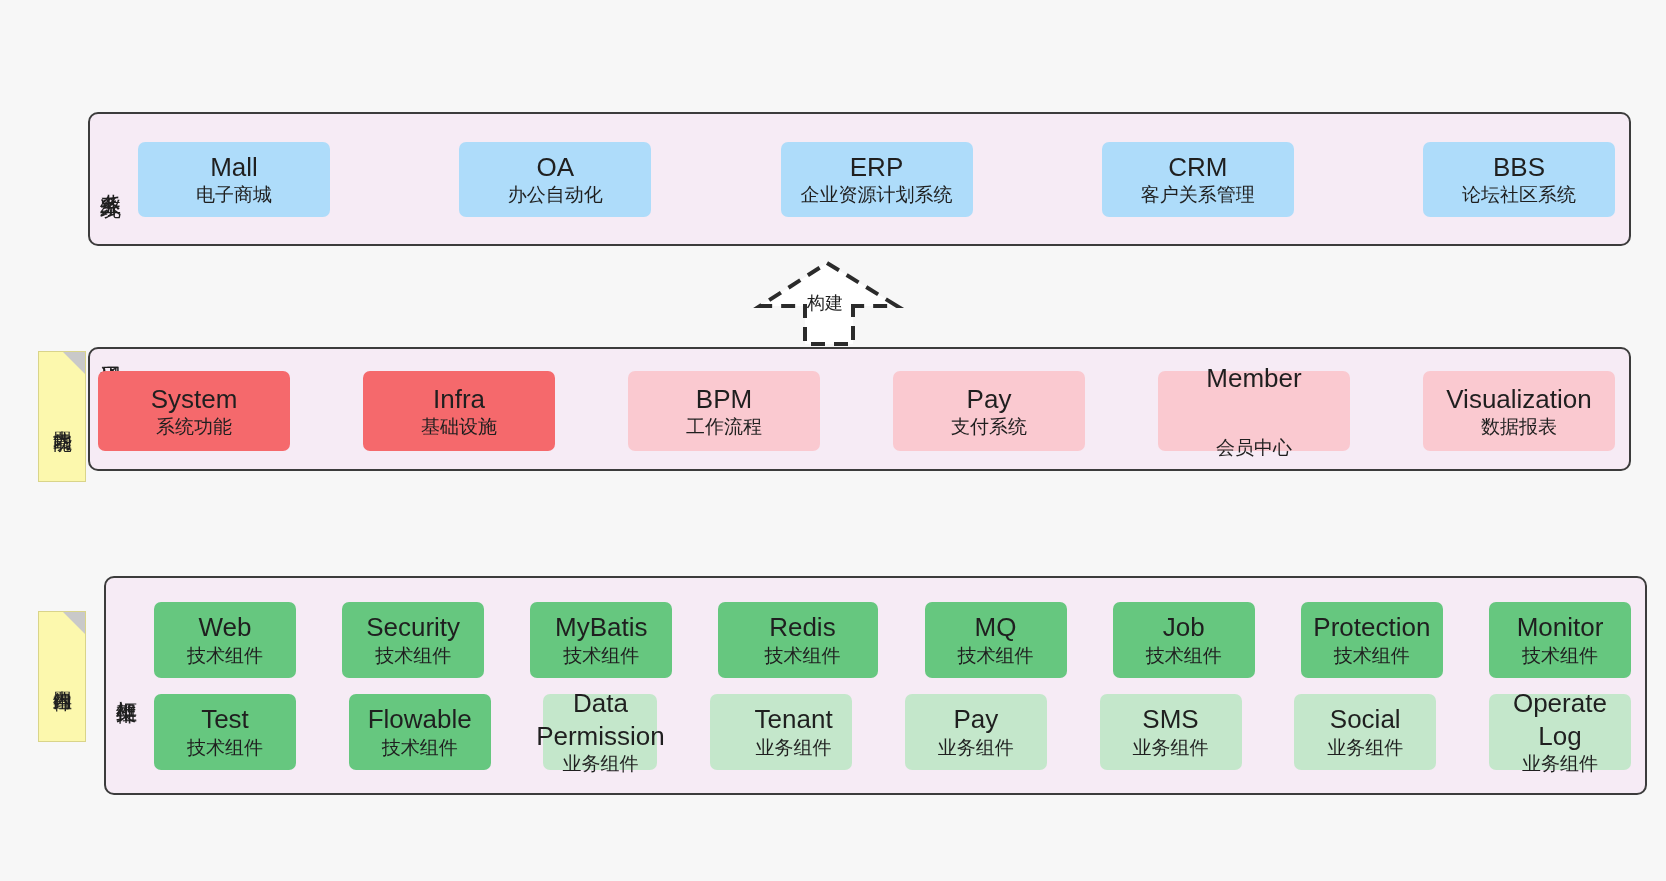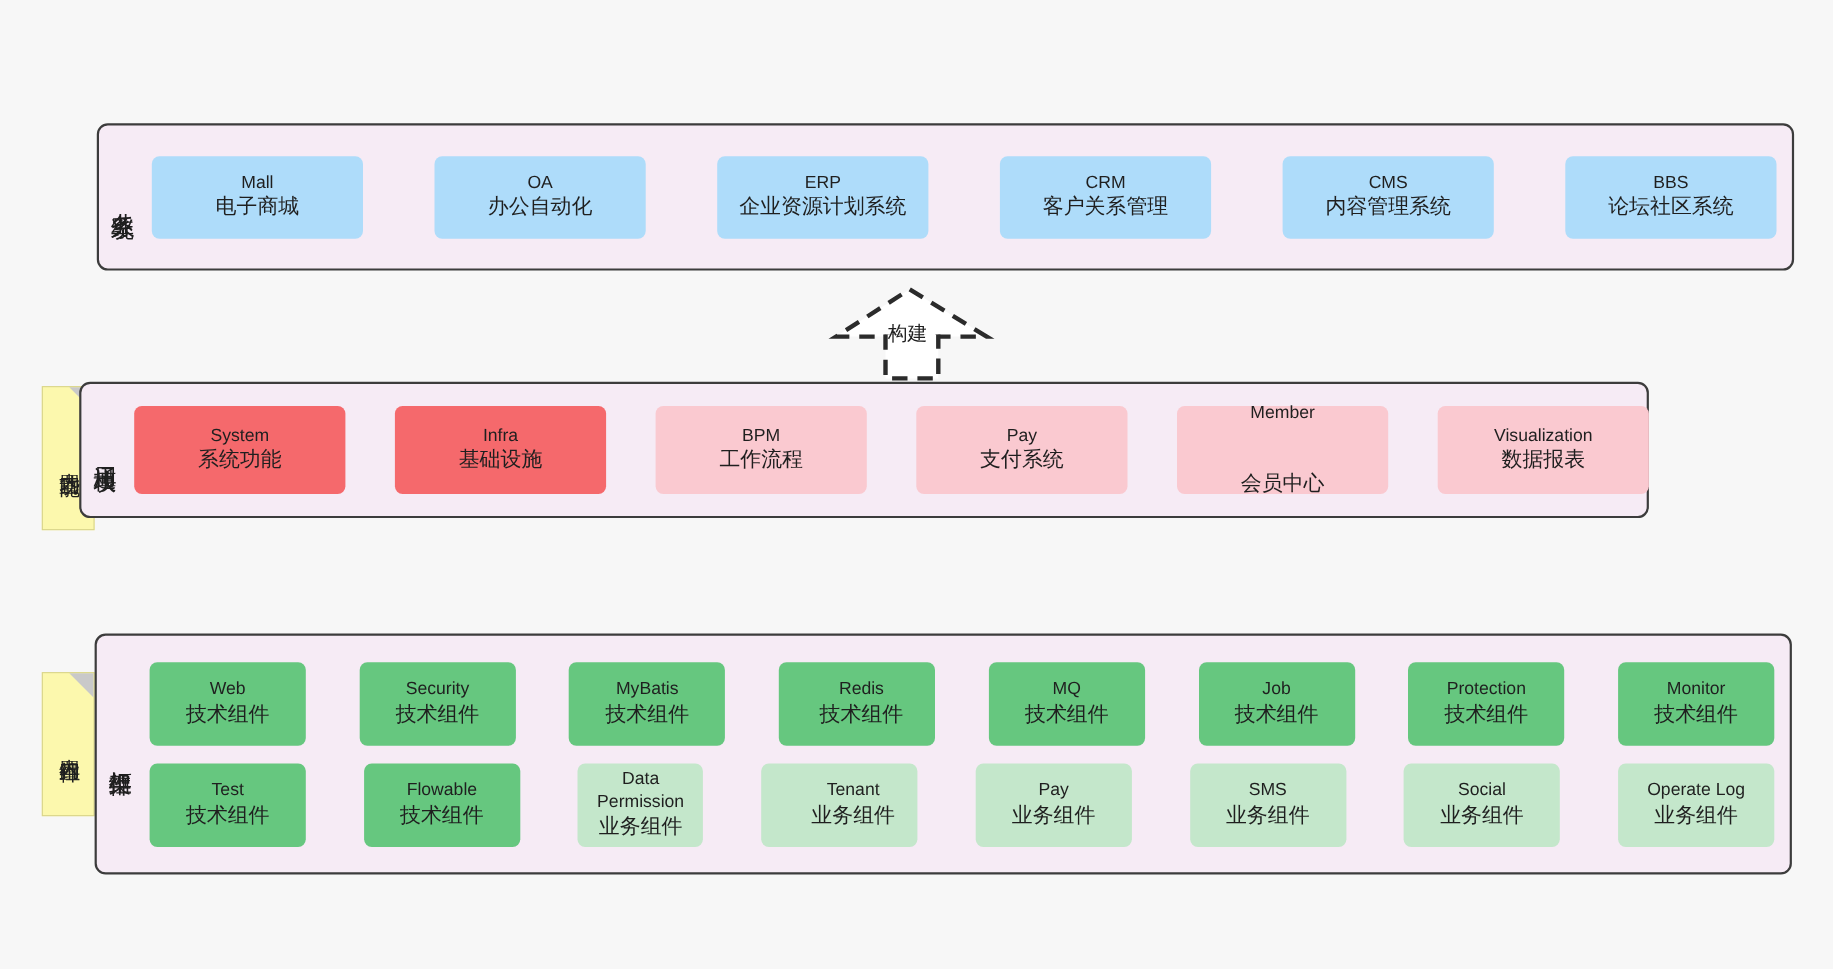--- a/index.html
+++ b/index.html
@@ -68,21 +68,21 @@
     display: flex;
     flex-direction: column;
     align-items: center;
     justify-content: center;
     text-align: center;
     color: #1f1f1f;
     line-height: 1.26;
     padding: 4px 6px;
   }
   .card .card-en {
-    font-size: 16px;
+    font-size: 26px;
   }
   .card .card-cn {
     font-size: 19px;
   }
   .card.blue   { background: #aedcfa; }
   .card.red    { background: #f5696c; }
   .card.pink   { background: #fac9d0; }
   .card.green  { background: #66c77f; }
   .card.lgreen { background: #c4e7cb; }
 
@@ -153,24 +153,20 @@
           </div>
           <div class="card blue" style="width: 192px;">
             <div class="card-en">ERP</div>
             <div class="card-cn">企业资源计划系统</div>
           </div>
           <div class="card blue" style="width: 192px;">
             <div class="card-en">CRM</div>
             <div class="card-cn">客户关系管理</div>
           </div>
           <div class="card blue" style="width: 192px;">
-            <div class="card-en">CMS</div>
-            <div class="card-cn">内容管理系统</div>
-          </div>
-          <div class="card blue" style="width: 192px;">
             <div class="card-en">BBS</div>
             <div class="card-cn">论坛社区系统</div>
           </div>
         </div>
     </div>
   </div>
 
   <div class="arrow" style="left:755px; top:258px; width:150px; height:88px;">
     <svg width="150" height="88" viewBox="0 0 150 88">
 
@@ -179,21 +175,21 @@
       <path d="M 50 46 L 50 86 L 98 86 L 98 46" fill="#ffffff" stroke="#2b2b2b" stroke-width="4" stroke-dasharray="14 9"></path>
     </svg>
     <span class="arrow-label" style="left:52px; top:33px;">构建</span>
   </div>
 
   <div class="note" id="note-module" style="left:38px; top:351px; width:48px; height:131px;">
     <span class="fold"></span>
     <span>内置功能</span>
   </div>
 
-  <div class="layer" id="layer-module" style="left:72px; top:347px; width:1427px; height:124px;">
+  <div class="layer" id="layer-module" style="left:88px; top:347px; width:1543px; height:124px;flex-direction:column;">
     <div class="layer-title">通用模块</div>
     <div class="layer-body">
       <div class="card-row row-module" id="row-module" style="gap: 45px;">
           <div class="card red" style="width: 192px;">
             <div class="card-en">System</div>
             <div class="card-cn">系统功能</div>
           </div>
           <div class="card red" style="width: 192px;">
             <div class="card-en">Infra</div>
             <div class="card-cn">基础设施</div>
@@ -217,37 +213,37 @@
         </div>
     </div>
   </div>
 
 
   <div class="note" id="note-framework" style="left:38px; top:611px; width:48px; height:131px;">
     <span class="fold"></span>
     <span>内置组件</span>
   </div>
 
-  <div class="layer" id="layer-framework" style="left:86px; top:576px; width:1543px; height:219px;">
+  <div class="layer" id="layer-framework" style="left:104px; top:576px; width:1543px; height:219px;">
     <div class="layer-title">框架组件</div>
     <div class="layer-body">
       <div class="card-row row-frame" id="row-frame-1" style="gap: 31px;">
           <div class="card green" style="width: 142px;">
             <div class="card-en">Web</div>
             <div class="card-cn">技术组件</div>
           </div>
           <div class="card green" style="width: 142px;">
             <div class="card-en">Security</div>
             <div class="card-cn">技术组件</div>
           </div>
           <div class="card green" style="width: 142px;">
             <div class="card-en">MyBatis</div>
             <div class="card-cn">技术组件</div>
           </div>
-          <div class="card green" style="width: 142px; padding-left: 14px;">
+          <div class="card green" style="width: 160px; padding-left: 14px;">
             <div class="card-en">Redis</div>
             <div class="card-cn">技术组件</div>
           </div>
           <div class="card green" style="width: 142px;">
             <div class="card-en">MQ</div>
             <div class="card-cn">技术组件</div>
           </div>
           <div class="card green" style="width: 142px;">
             <div class="card-en">Job</div>
             <div class="card-cn">技术组件</div>

